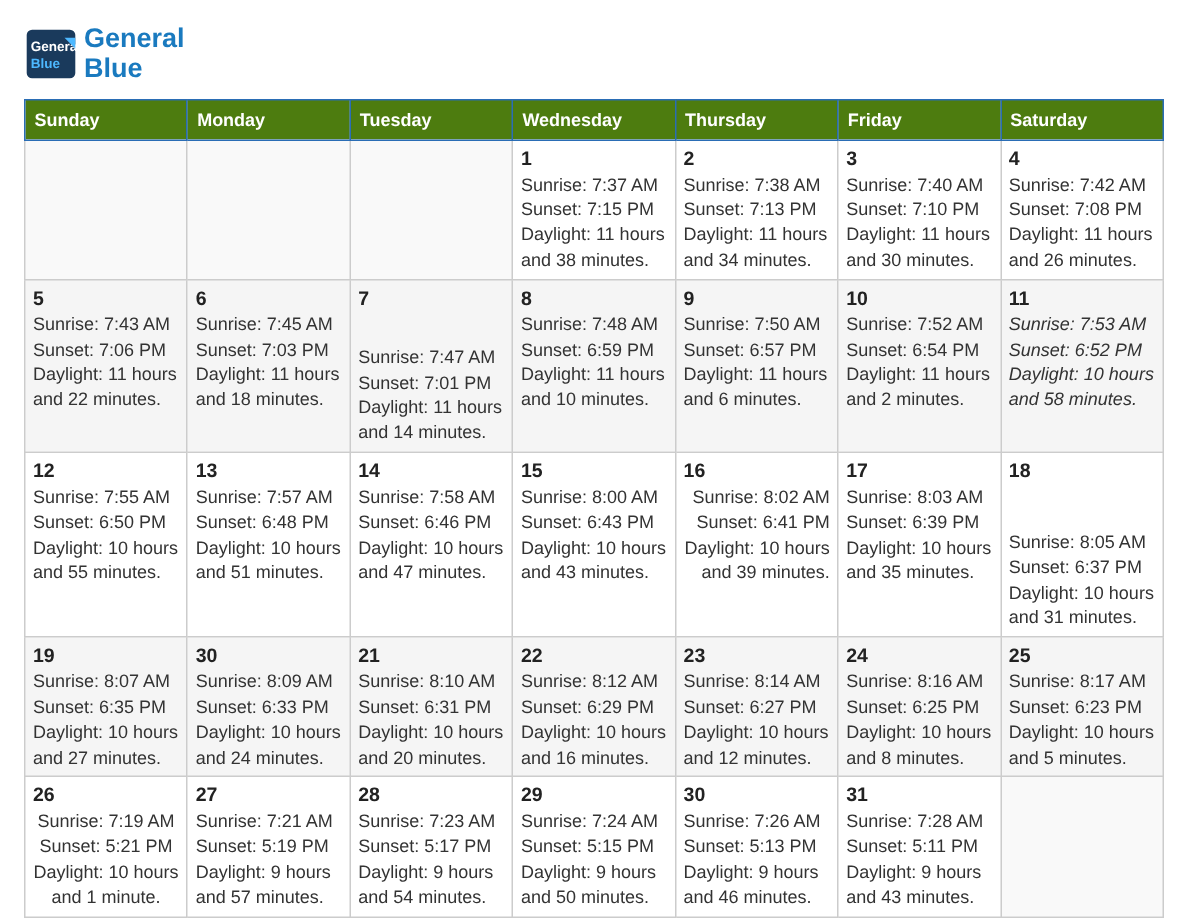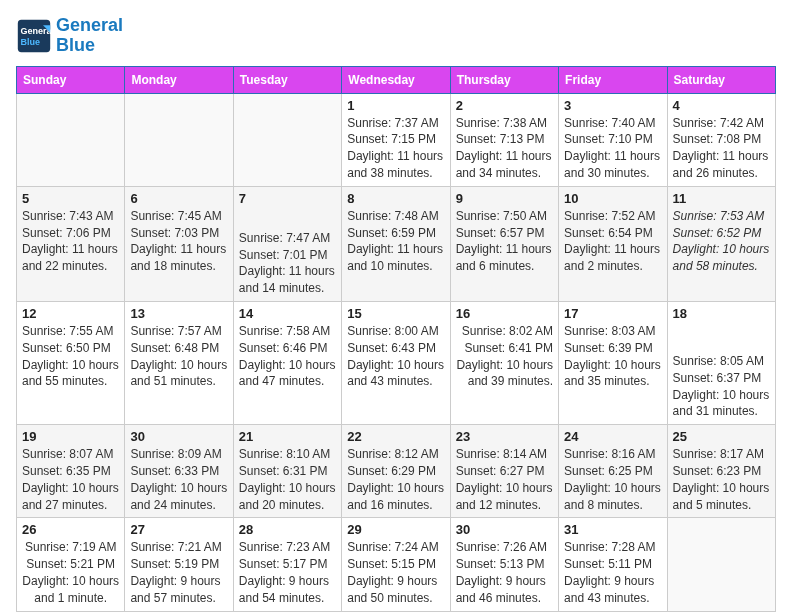--- a/index.html
+++ b/index.html
@@ -45,21 +45,21 @@
     .subtitle {
       font-size: 15px;
       color: #444;
     }
     table {
       width: 100%;
       border-collapse: collapse;
       font-size: 11px;
     }
     thead tr th {
-      background-color: #d946ef;
+      background-color: #4d7c0f;
       color: #fff;
       text-align: left;
       padding: 6px 6px;
       font-size: 12px;
       font-weight: bold;
       border: 1px solid #2a6db5;
     }
     tbody tr td {
       border: 1px solid #ccc;
       vertical-align: top;

